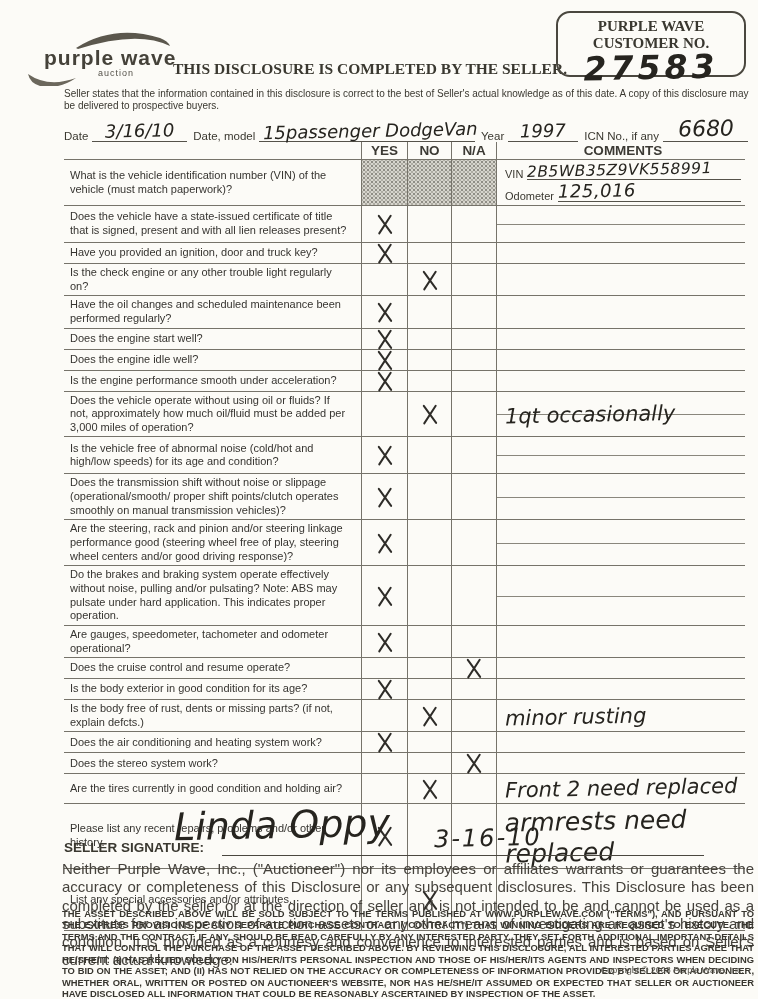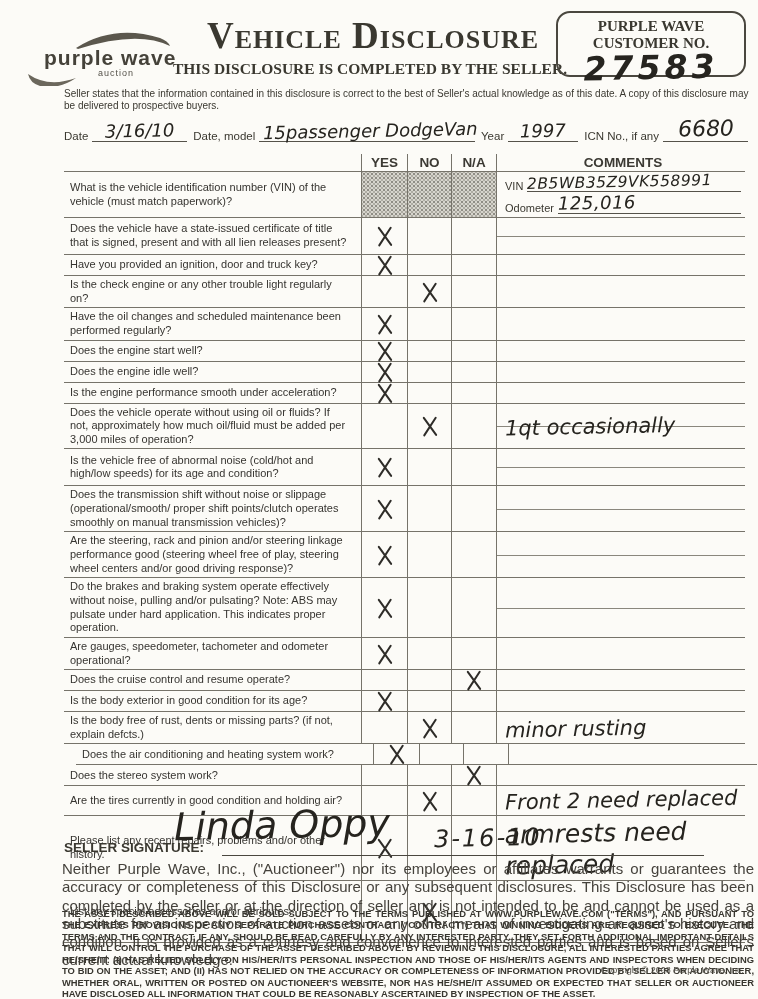--- a/index.html
+++ b/index.html
@@ -38,21 +38,21 @@
   .table { position:absolute; left:64px; top:142px; width:681px; }
   .trow { display:flex; width:100%; border-bottom:1px solid #76736a; }
   .qcell { width:297px; padding:2px 10px 2px 6px; font-size:11px; line-height:1.24; color:#363430;
     display:flex; flex-direction:column; justify-content:center; }
   .acell { width:46px; border-left:1px solid #76736a; display:flex; align-items:center; justify-content:center; overflow:visible; }
   .acell.no { width:44px; } .acell.na { width:45px; }
   .ccell { width:249px; border-left:1px solid #76736a; position:relative; padding:1px 4px 1px 8px;
     display:flex; flex-direction:column; justify-content:center; overflow:visible; }
   .thead { font-weight:bold; font-size:13.5px; }
   .thead .qcell { border:none; }
-  .thead .acell, .thead .ccell { align-items:center;margin-top:12px; }
+  .thead .acell, .thead .ccell { align-items:center; }
   .thead .ccell { flex-direction:row; display:flex; align-items:center; }
   .midline { position:absolute; left:0; right:0; top:50%; border-top:1px solid #8a877d; }
   .shaded { background-color:#d7d5cd;
     background-image:radial-gradient(#8f8d85 0.8px, transparent 0.9px), radial-gradient(#aeaca3 0.8px, transparent 0.9px);
     background-size:4px 4px; background-position:0 0, 2px 2px; }
   .xm { position:relative; width:18px; height:20px; }
   .xm::before, .xm::after { content:""; position:absolute; left:8px; top:-1px; width:1.6px; height:23px;
     background:#2e2c28; border-radius:1px; }
   .xm::before { transform:rotate(33deg); }
   .xm::after  { transform:rotate(-36deg); }
@@ -80,21 +80,20 @@
 
   <div class="logo">
     <svg width="160" height="64" viewBox="0 0 160 64">
       <path d="M58 26 Q96 2 142 16 Q150 19 152 24 Q120 8 60 27 Z" fill="#5b574d"></path>
       <path d="M10 52 Q30 66 58 56 Q40 68 22 64 Q12 61 10 52 Z" fill="#6b675c"></path>
     </svg>
     <span class="logo-name">purple wave</span>
     <span class="logo-tag">auction</span>
   </div>
 
-  <div class="title">Vehicle Disclosure</div>
   <div class="subtitle">THIS DISCLOSURE IS COMPLETED BY THE SELLER.</div>
 
   <div class="custbox">
     <span>PURPLE WAVE</span><br>
     <span>CUSTOMER NO.</span>
     <span class="hw" style="font-size:33px; letter-spacing:4px;">27583</span>
   </div>
 
   <div class="intro">Seller states that the information contained in this disclosure is correct to the best of Seller's actual knowledge as of this date.  A copy of this disclosure may be delivered to prospective buyers.</div>
 
@@ -285,21 +284,21 @@
         <div class="qcell">Is the body free of rust, dents or missing parts? (if not, explain defcts.)</div>
         <div class="acell"></div>
         <div class="acell no">
           <div class="xm"></div>
         </div>
         <div class="acell na"></div>
         <div class="ccell">
           <span class="hw comment-hw">minor rusting</span>
         </div>
       </div>
-      <div class="trow" style="min-height: 20px; margin-left: 12px;">
+      <div class="trow" style="min-height: 20px;">
         <div class="qcell">Does the air conditioning and heating system work?</div>
         <div class="acell">
           <div class="xm"></div>
         </div>
         <div class="acell no"></div>
         <div class="acell na"></div>
         <div class="ccell"></div>
       </div>
       <div class="trow" style="min-height: 20px;">
         <div class="qcell">Does the stereo system work?</div>

